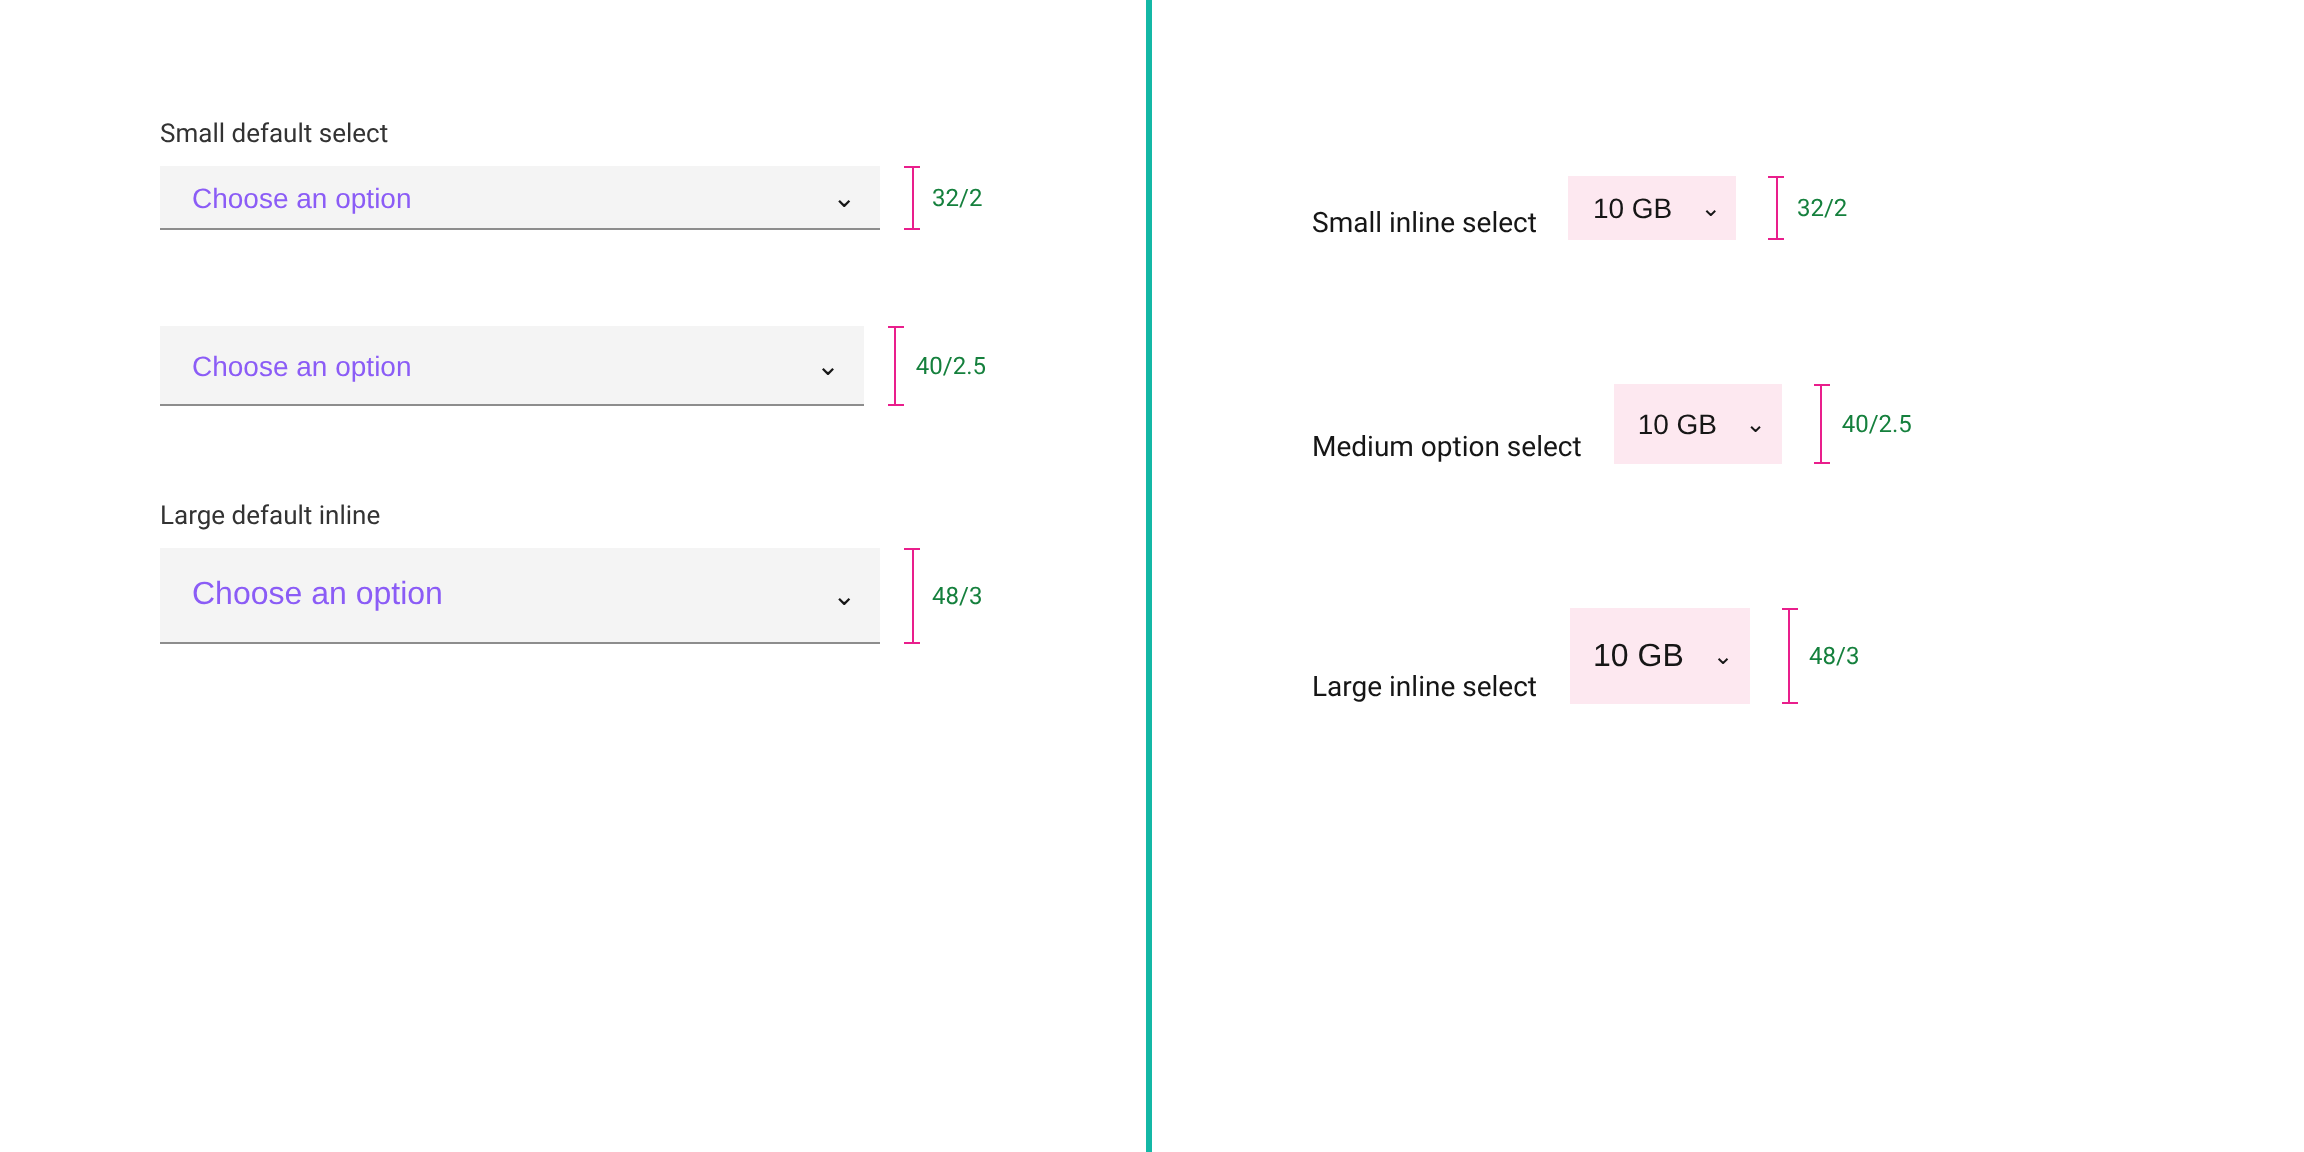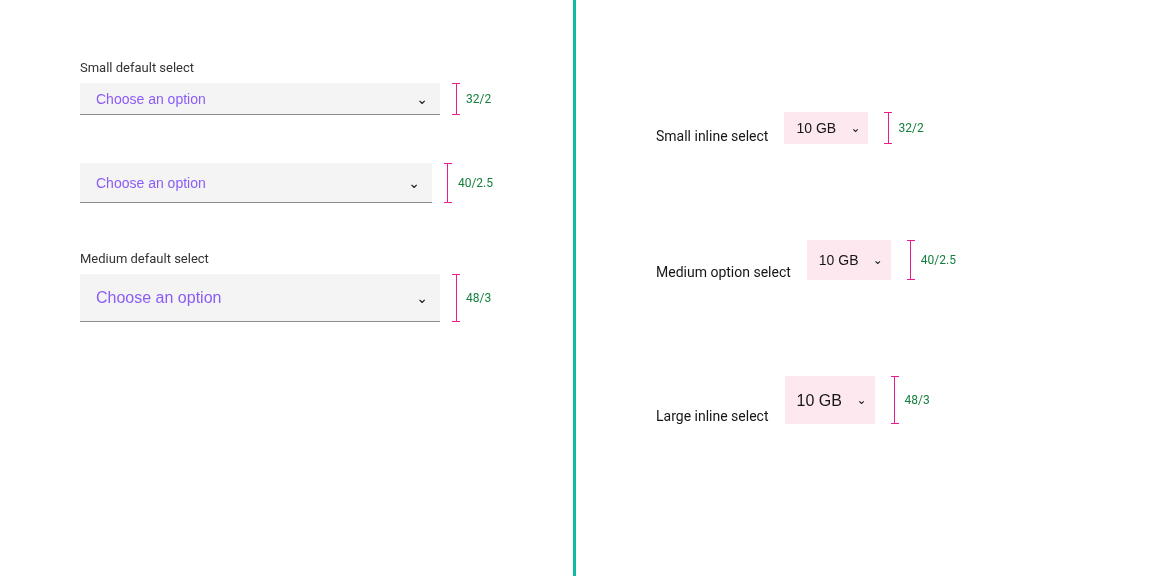--- a/index.html
+++ b/index.html
@@ -151,21 +151,20 @@
     }
 
     .inline-label {
       font-size: 14px;
       color: #161616;
       white-space: nowrap;
     }
 
     .inline-select {
       position: relative;
-      margin-top: 24px;
     }
 
     .inline-select select {
       appearance: none;
       -webkit-appearance: none;
       background: #fde8f0;
       border: none;
       color: #161616;
       cursor: pointer;
       outline: none;
@@ -243,21 +242,21 @@
           <div class="mbar-cap"></div>
           <div class="mbar"></div>
           <div class="mbar-cap"></div>
         </div>
         <span>40/2.5</span>
       </div>
     </div>
   </div>
 
   <div class="select-group select-large">
-    <div class="select-label">Medium default select</div>
+    <div class="select-label">Large default inline</div>
     <div class="select-row">
       <div class="select-default">
         <select>
           <option>Choose an option</option>
         </select>
         <span class="chevron">⌄</span>
       </div>
       <div class="measurement">
         <div class="mbar-wrapper mbar-wrapper-large">
           <div class="mbar-cap"></div>

